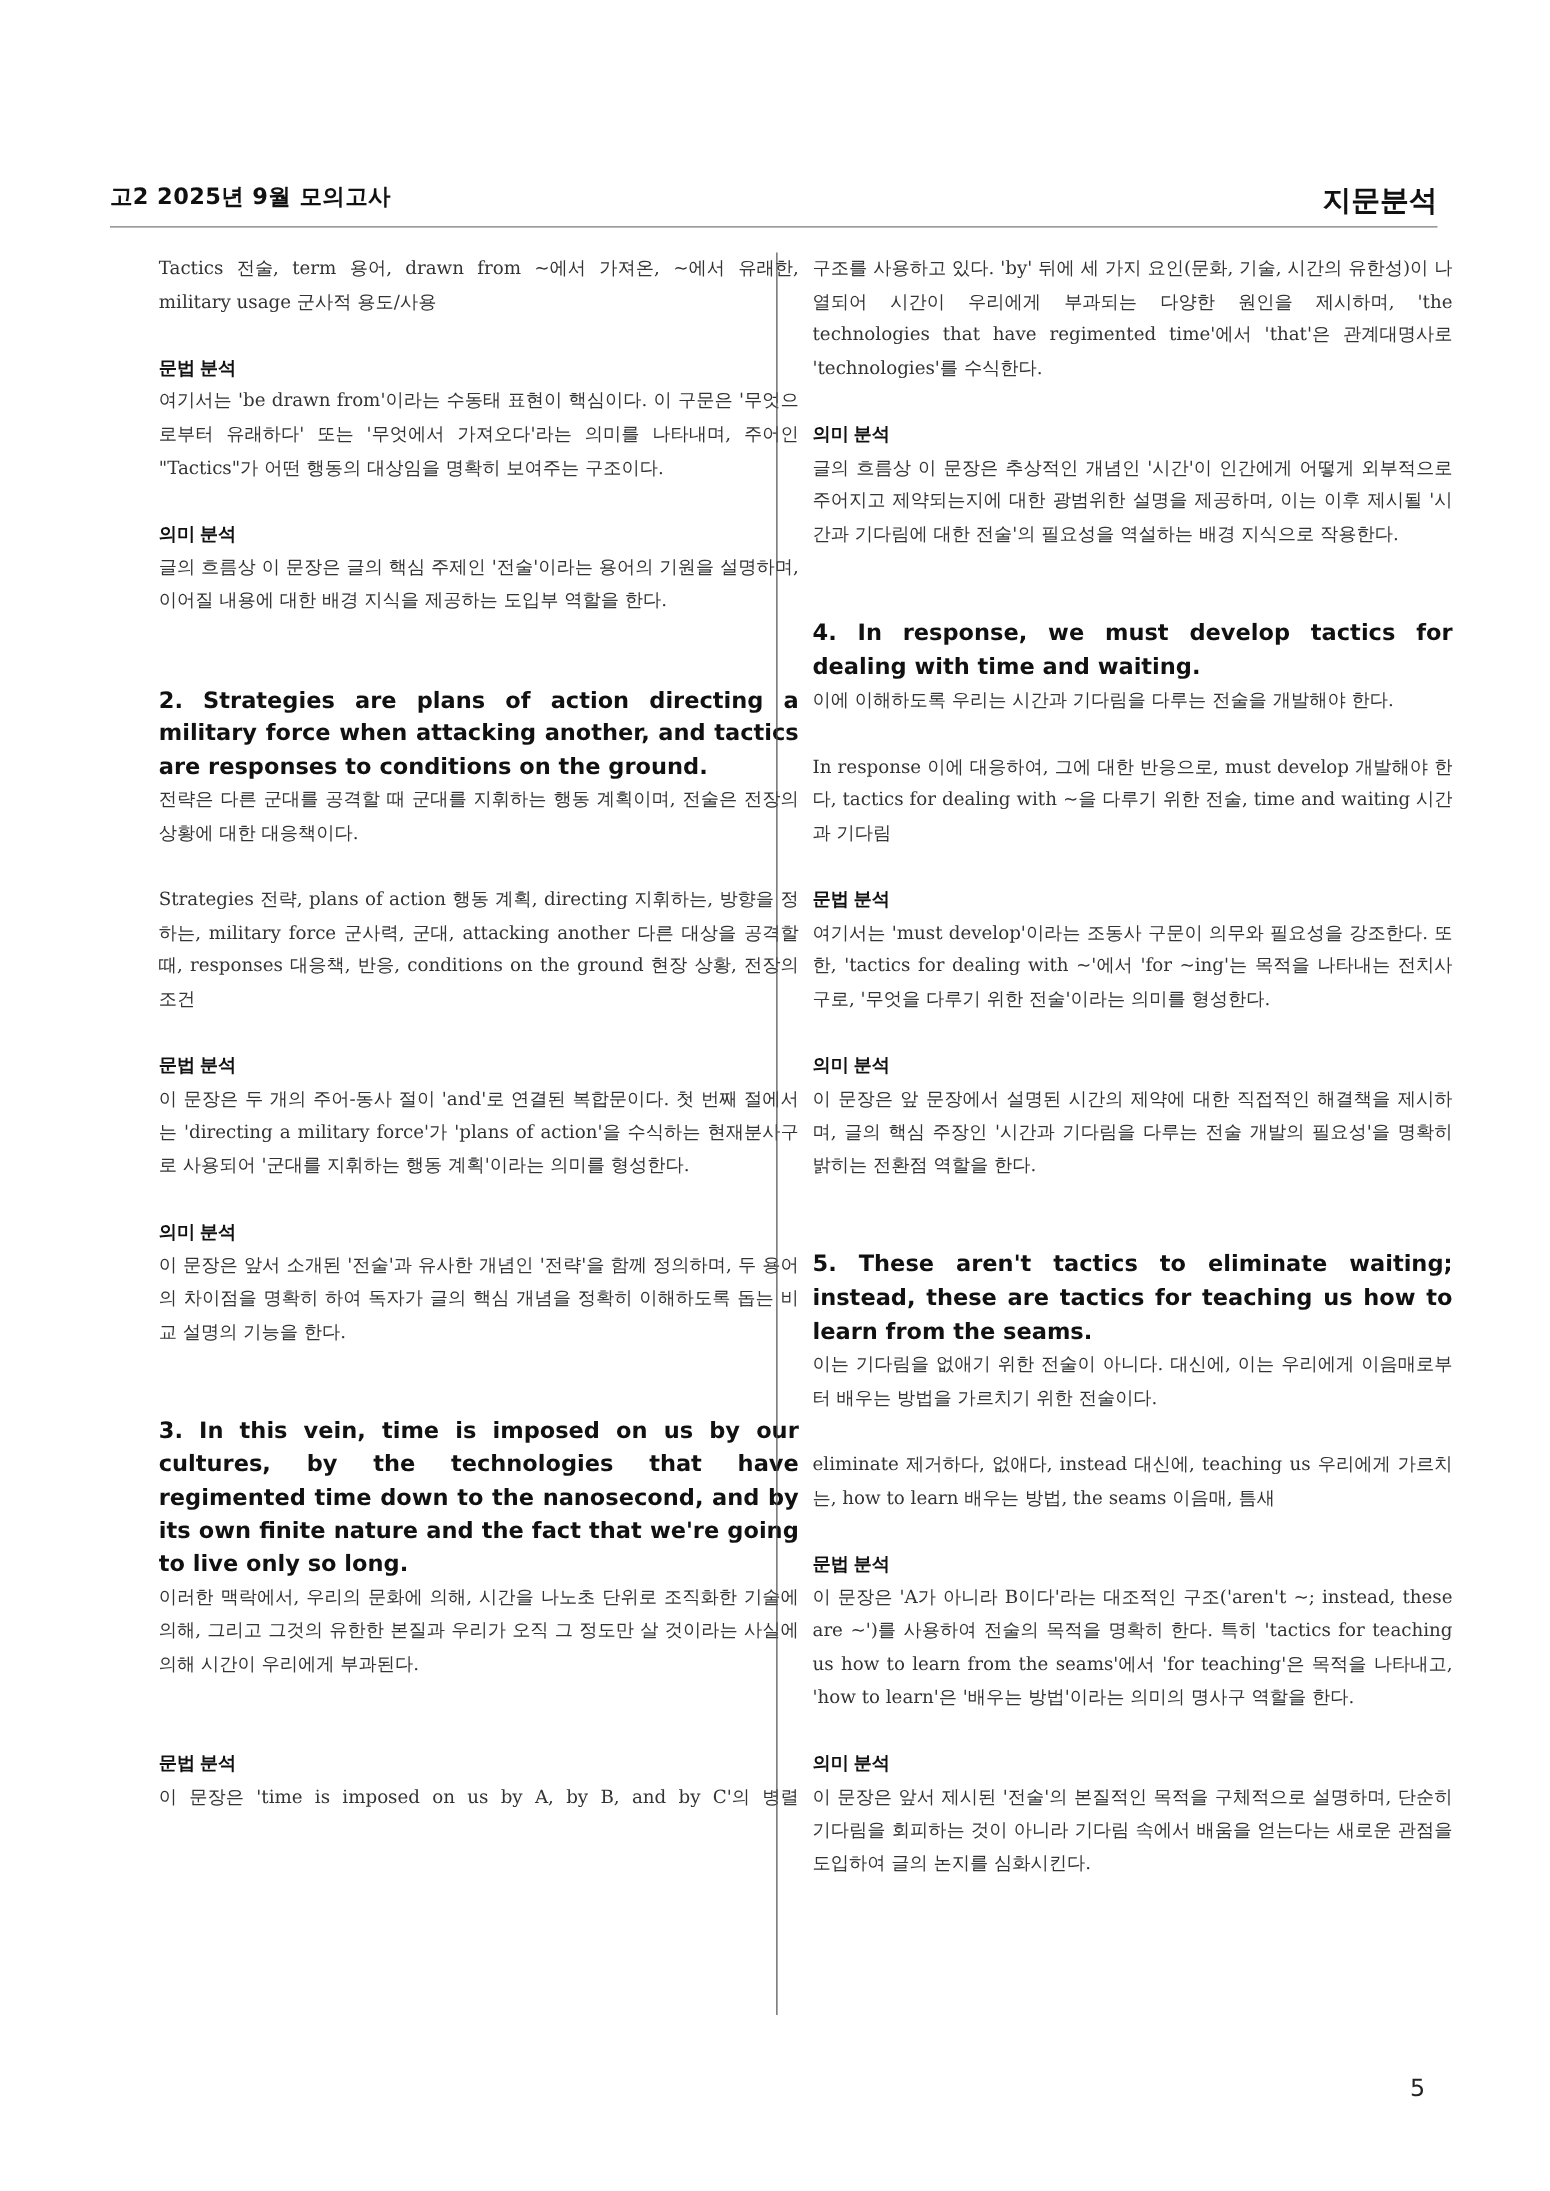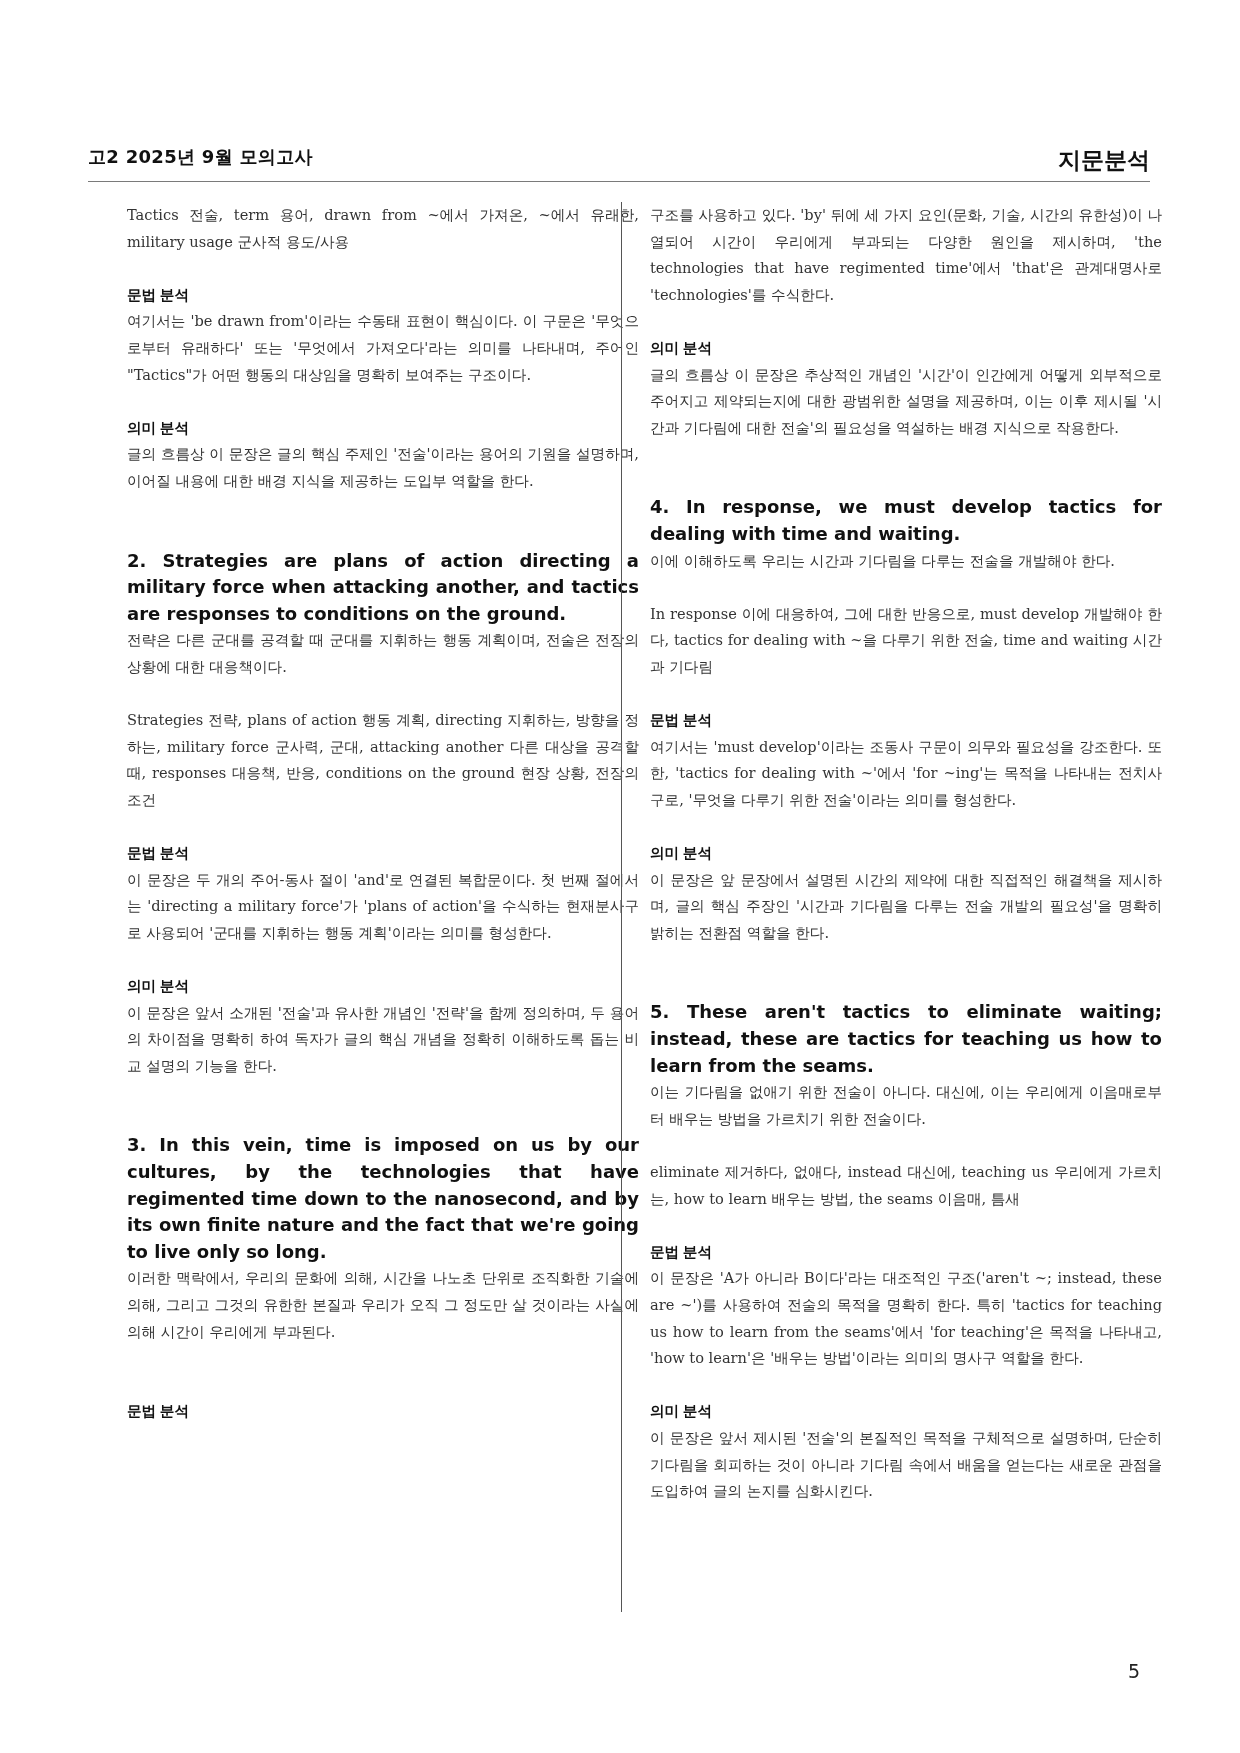--- a/index.html
+++ b/index.html
@@ -72,20 +72,21 @@
   <div class="gap"></div>
   <p class="heading">의미 분석</p>
   <p class="para">이 문장은 앞서 소개된 '전술'과 유사한 개념인 '전략'을 함께 정의하며, 두 용어의 차이점을 명확히 하여 독자가 글의 핵심 개념을 정확히 이해하도록 돕는 비교 설명의 기능을 한다.</p>
   <div class="gap2"></div>
 
   <p class="sentence">3. In this vein, time is imposed on us by our cultures, by the technologies that have regimented time down to the nanosecond, and by its own finite nature and the fact that we're going to live only so long.</p>
   <p class="translation">이러한 맥락에서, 우리의 문화에 의해, 시간을 나노초 단위로 조직화한 기술에 의해, 그리고 그것의 유한한 본질과 우리가 오직 그 정도만 살 것이라는 사실에 의해 시간이 우리에게 부과된다.</p>
   <div class="gap"></div>
   <div class="gap"></div>
   <p class="heading">문법 분석</p>
+  <p class="para" style="text-align:justify;text-align-last:justify;">이 문장은 'time is imposed on us by A, by B, and by C'의 병렬</p>
 </div>
 
 <div class="divider"></div>
 
 <div class="col col-right">
   <p class="para">구조를 사용하고 있다. 'by' 뒤에 세 가지 요인(문화, 기술, 시간의 유한성)이 나열되어 시간이 우리에게 부과되는 다양한 원인을 제시하며, 'the technologies that have regimented time'에서 'that'은 관계대명사로 'technologies'를 수식한다.</p>
   <div class="gap"></div>
   <p class="heading">의미 분석</p>
   <p class="para">글의 흐름상 이 문장은 추상적인 개념인 '시간'이 인간에게 어떻게 외부적으로 주어지고 제약되는지에 대한 광범위한 설명을 제공하며, 이는 이후 제시될 '시간과 기다림에 대한 전술'의 필요성을 역설하는 배경 지식으로 작용한다.</p>
   <div class="gap2"></div>

